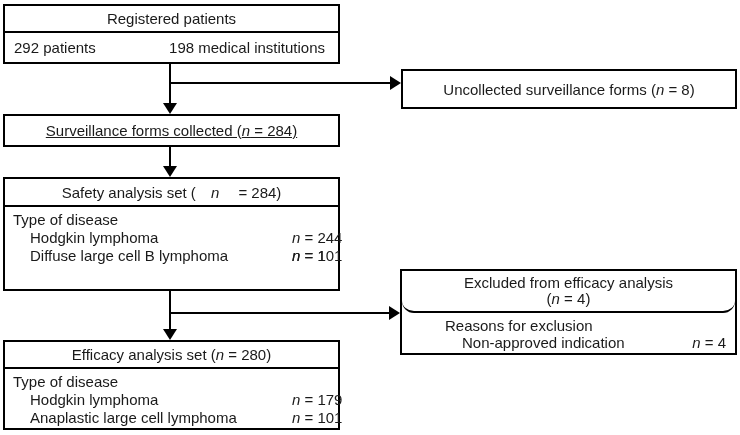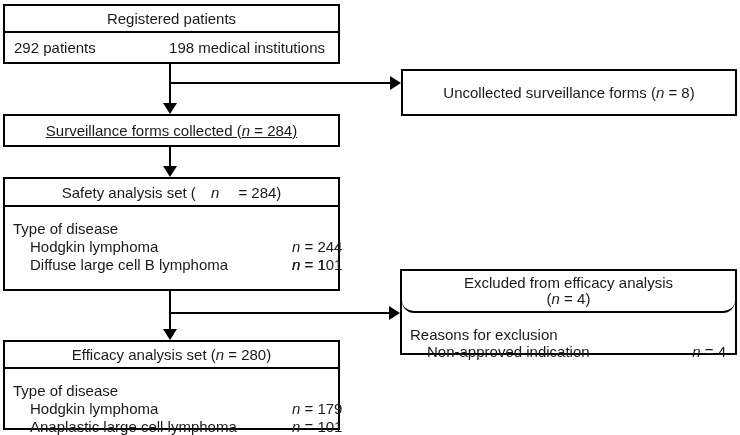--- a/index.html
+++ b/index.html
@@ -41,23 +41,23 @@
     white-space: pre;
   }
   .stats-row {
     flex: 1;
     display: flex;
     align-items: center;
     justify-content: space-between;
     padding: 0 13px 0 9px;
     border-radius: 8px;
   }
-  .rows { padding-top: 13px; }
+  .rows { padding-top: 4px; }
   .row { position: relative; line-height: 18px; white-space: pre; }
-  .row.tight { line-height: 17px; }
+  .row.tight { line-height: 17px; margin-left: 35px; }
   .section-label { padding-left: 8px; }
   .item-label { padding-left: 25px; }
   .row-value { position: absolute; top: 0; left: 287px; }
   .row-value.right-anchored { left: auto; right: 9px; }
   i { font-style: italic; }
   .vline { position: absolute; width: 2px; background: #000000; }
   .hline { position: absolute; height: 2px; background: #000000; }
   .arrow-down {
     position: absolute; width: 0; height: 0;
     border-left: 7px solid transparent;
@@ -66,21 +66,21 @@
   }
   .arrow-right {
     position: absolute; width: 0; height: 0;
     border-top: 7px solid transparent;
     border-bottom: 7px solid transparent;
     border-left: 11px solid #000000;
   }
   
   #box-registered { left: 3px;   top: 4px;   width: 337px; height: 60px; }
   #box-registered .box-header { height: 27px; }
-  #box-uncollected { left: 401px; top: 69px;  width: 336px; height: 47px; }
+  #box-uncollected { left: 401px; top: 69px;  width: 336px; height: 40px; }
   #box-collected  { left: 3px;   top: 114px; width: 337px; height: 33px; text-decoration: underline; }
   #box-safety     { left: 3px;   top: 177px; width: 337px; height: 114px; }
   #box-safety .box-header { height: 28px; gap: 15px; }
   #box-excluded   { left: 400px; top: 269px; width: 337px; height: 86px; }
   #box-excluded .box-header { height: 42px; border-radius: 12px; }
   #box-efficacy   { left: 3px;   top: 340px; width: 337px; height: 90px; }
   #box-efficacy .box-header { height: 27px; }
   
   #vline-a { left: 169px; top: 64px;  height: 41px; }
   #ahead-down-a { left: 163px; top: 103px; }

